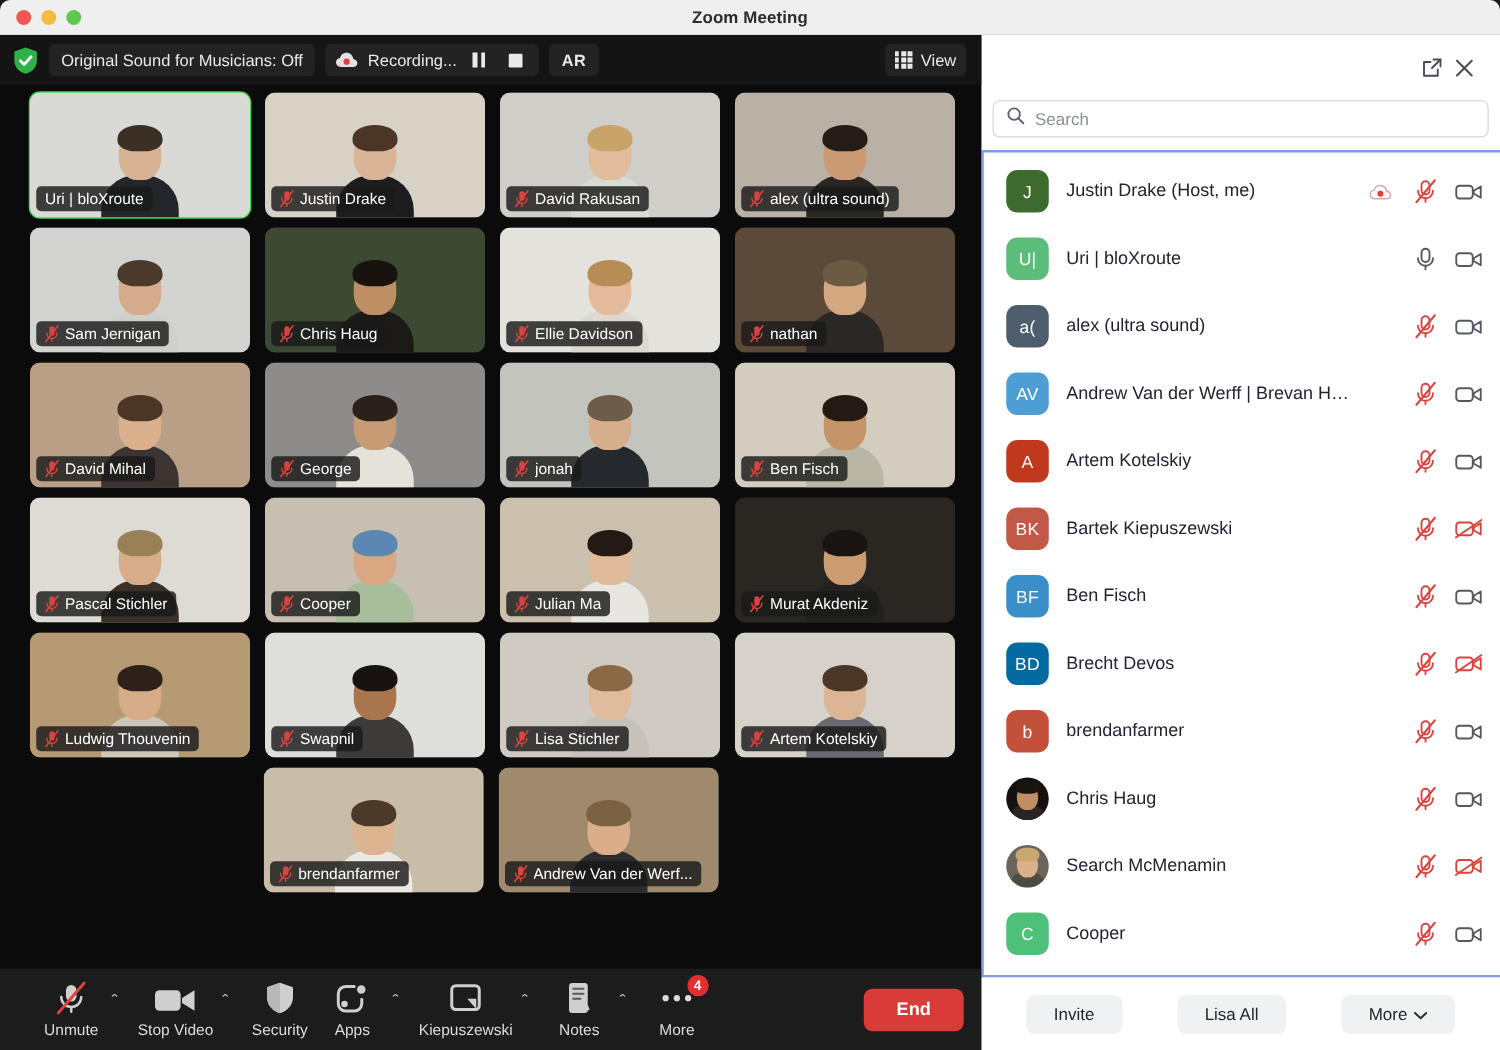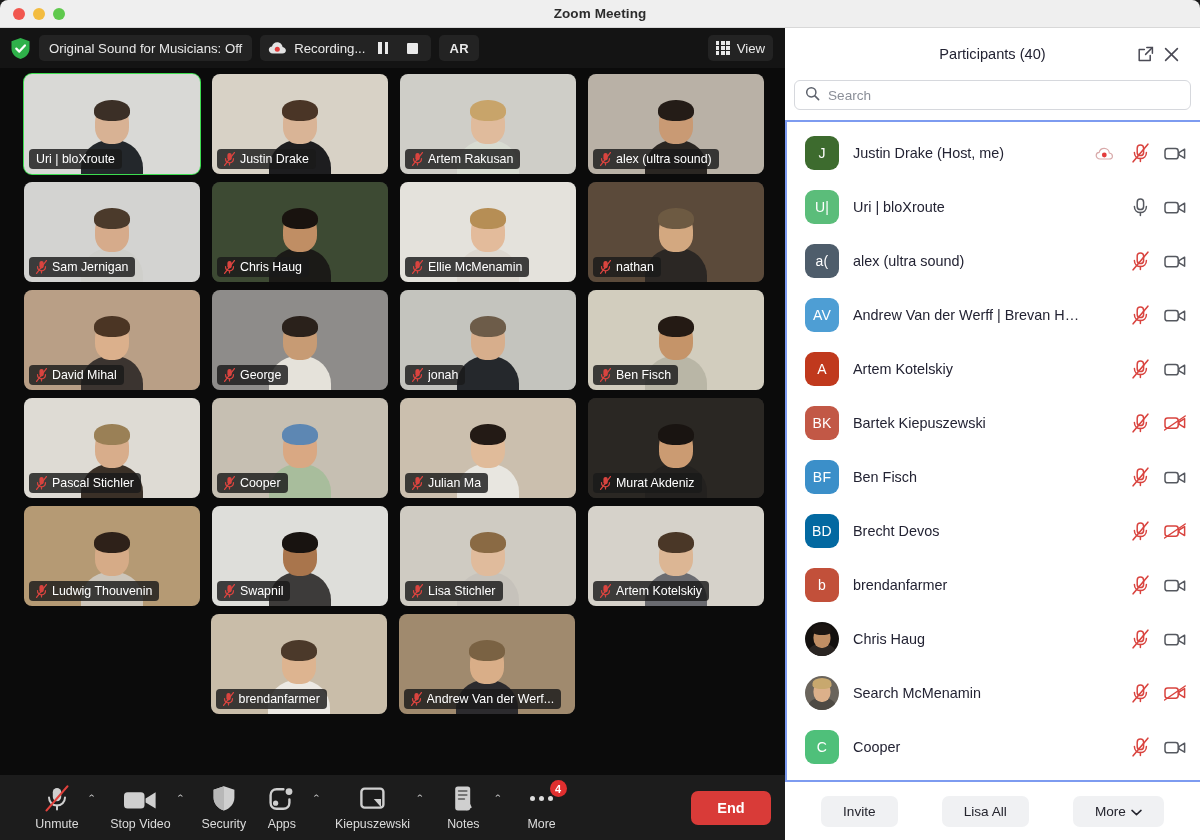--- a/index.html
+++ b/index.html
@@ -375,21 +375,21 @@
          <div class="head" style="background:#e0bb9c"></div>
          <div class="hair" style="background:#c8a46a"></div>
        </div>
        <div class="namebadge">
          <span class="mic-off-sm"><svg width="11" height="14" viewBox="0 0 11 14">
   <rect x="3.4" y="1" width="4.3" height="7.4" rx="2.1" fill="#d9443f"></rect>
   <path d="M1.5 6.6 C1.5 9 3.2 10.8 5.5 10.8 C7.8 10.8 9.5 9 9.5 6.6" stroke="#d9443f" stroke-width="1.2" fill="none" stroke-linecap="round"></path>
   <path d="M5.5 10.8 V13" stroke="#d9443f" stroke-width="1.2" stroke-linecap="round"></path>
   <path d="M.6 13.4 L10.4 .6" stroke="#d9443f" stroke-width="1.3" stroke-linecap="round"></path>
 </svg></span>
-         <span class="nm">Artem Rakusan</span>
+         <span class="nm">David Rakusan</span>
        </div>
             </div>
             <div class="tile">
               <div class="bg" style="background:#b9b1a6"></div>
        <div class="person">
          <div class="torso" style="background:#2a2622"></div>
          <div class="head" style="background:#c99a74"></div>
          <div class="hair" style="background:#241c17"></div>
        </div>
        <div class="namebadge">
@@ -445,21 +445,21 @@
          <div class="head" style="background:#e3bb9b"></div>
          <div class="hair" style="background:#b68e55"></div>
        </div>
        <div class="namebadge">
          <span class="mic-off-sm"><svg width="11" height="14" viewBox="0 0 11 14">
   <rect x="3.4" y="1" width="4.3" height="7.4" rx="2.1" fill="#d9443f"></rect>
   <path d="M1.5 6.6 C1.5 9 3.2 10.8 5.5 10.8 C7.8 10.8 9.5 9 9.5 6.6" stroke="#d9443f" stroke-width="1.2" fill="none" stroke-linecap="round"></path>
   <path d="M5.5 10.8 V13" stroke="#d9443f" stroke-width="1.2" stroke-linecap="round"></path>
   <path d="M.6 13.4 L10.4 .6" stroke="#d9443f" stroke-width="1.3" stroke-linecap="round"></path>
 </svg></span>
-         <span class="nm">Ellie McMenamin</span>
+         <span class="nm">Ellie Davidson</span>
        </div>
             </div>
             <div class="tile">
               <div class="bg" style="background:#5b4a3a"></div>
        <div class="person">
          <div class="torso" style="background:#2b2724"></div>
          <div class="head" style="background:#d3a880"></div>
          <div class="hair" style="background:#6d5a42"></div>
        </div>
        <div class="namebadge">
@@ -811,21 +811,20 @@
               <span class="badge">4</span>
             </div>
           </div>
           <button class="endbtn">End</button>
       </div>
     </div>
 
     <div class="panel">
 
       <div class="phead">
-        <div class="ptitle">Participants (40)</div>
         <div class="sp"></div>
         <span class="icobtn">
           <svg width="17" height="17" viewBox="0 0 17 17">
             <path d="M9.8 1.6 H15.4 V7.2" stroke="#4a4a55" stroke-width="1.5" fill="none" stroke-linecap="round"></path>
             <path d="M15.2 1.8 L8.6 8.4" stroke="#4a4a55" stroke-width="1.5" fill="none" stroke-linecap="round"></path>
             <path d="M13.2 9.6 V14.6 H2.2 V3.6 H7.4" stroke="#4a4a55" stroke-width="1.5" fill="none" stroke-linecap="round" stroke-linejoin="round"></path>
           </svg>
         </span>
         <span class="icobtn">
           <svg width="17" height="17" viewBox="0 0 17 17">

